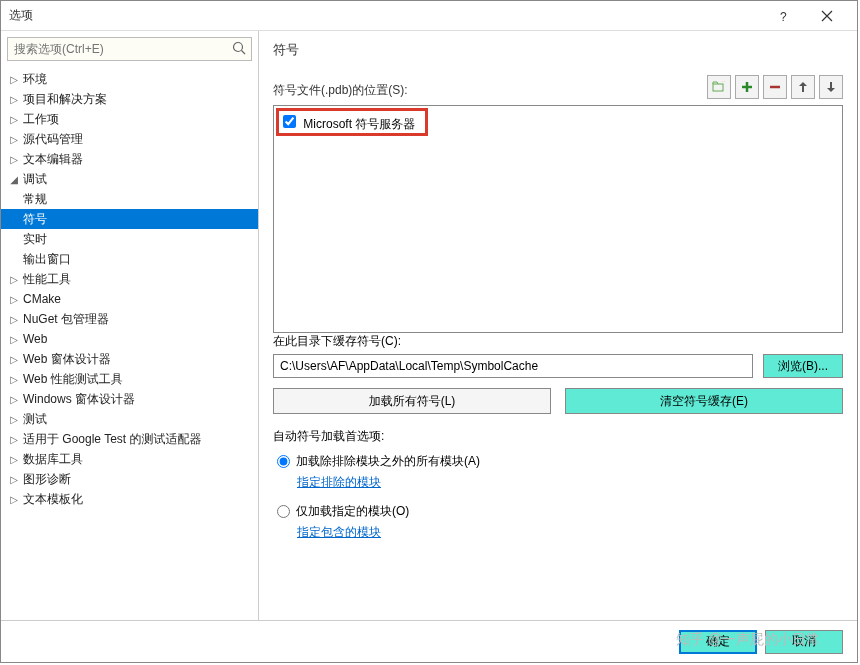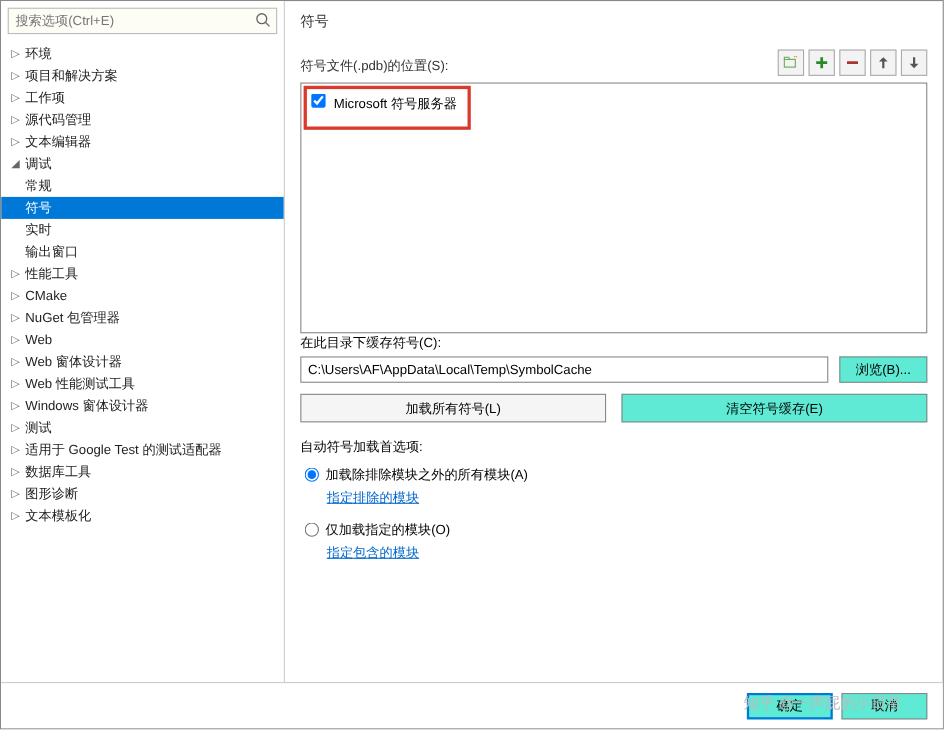--- a/index.html
+++ b/index.html
@@ -30,21 +30,21 @@
 
 .main { flex: 1; padding: 10px 14px; display: flex; flex-direction: column; overflow: hidden; }
 .main h1 { font-size: 13px; font-weight: normal; color: #333; margin-bottom: 16px; }
 
 .row-top { display: flex; justify-content: space-between; align-items: flex-end; margin-bottom: 6px; }
 .row-top .label { color: #333; }
 .btnstrip { display: flex; gap: 4px; }
 .iconbtn { width: 24px; height: 24px; border: 1px solid #aaa; background: #f3f3f3; display: flex; align-items: center; justify-content: center; cursor: pointer; }
 
 .listbox { border: 1px solid #888; height: 228px; background: #fff; padding: 4px; position: relative; }
-.highlight { position: absolute; top: 2px; left: 2px; border: 3px solid #d93a2b; padding: 4px 10px 12px 4px; }
+.highlight { position: absolute; top: 2px; left: 2px; border: 3px solid #d93a2b; padding: 4px 10px 0 4px; }
 .highlight input[type=checkbox] { margin-right: 4px; }
 
 .warning { margin: 10px 0 12px; color: #333; }
 .cache-label { margin-bottom: 4px; }
 .cache-row { display: flex; gap: 10px; align-items: center; margin-bottom: 10px; }
 .cache-row input { flex: 1; height: 24px; padding: 2px 6px; border: 1px solid #888; background: #fff; }
 .stdbtn { height: 24px; padding: 0 14px; border: 1px solid #888; background: #5eead4; cursor: pointer; }
 .stdbtn.disabled { color: #000000; background: #f5f5f5; cursor: default; }
 
 .btn-row { display: flex; gap: 14px; margin-bottom: 14px; }
@@ -59,20 +59,33 @@
 .footer .stdbtn.primary { border: 2px solid #0078d7; }
 
 .watermark { position: fixed; bottom: 16px; right: 40px; color: #bbb; font-size: 14px; pointer-events: none; }
 
 svg { display: block; }
 </style>
 </head>
 <body>
 
 <div class="window">
+  <div class="titlebar">
+    <span class="title">选项</span>
+    <div class="btn">
+      <svg width="10" height="14" viewBox="0 0 10 14">
+          <text x="2" y="12" font-size="14" fill="#333">?</text>
+        </svg>
+    </div>
+    <div class="btn">
+      <svg width="12" height="12" viewBox="0 0 12 12">
+          <path d="M1 1 L11 11 M11 1 L1 11" stroke="#333" stroke-width="1.2"></path>
+        </svg>
+    </div>
+  </div>
 
   <div class="body">
     <div class="sidebar">
       <div class="searchbox">
         <input type="text" placeholder="搜索选项(Ctrl+E)" style="">
         <span class="icon">
           <svg width="14" height="14" viewBox="0 0 14 14">
               <circle cx="6" cy="6" r="4.5" stroke="#666" stroke-width="1.2" fill="none"></circle>
               <path d="M9.5 9.5 L13 13" stroke="#666" stroke-width="1.2"></path>
             </svg>

